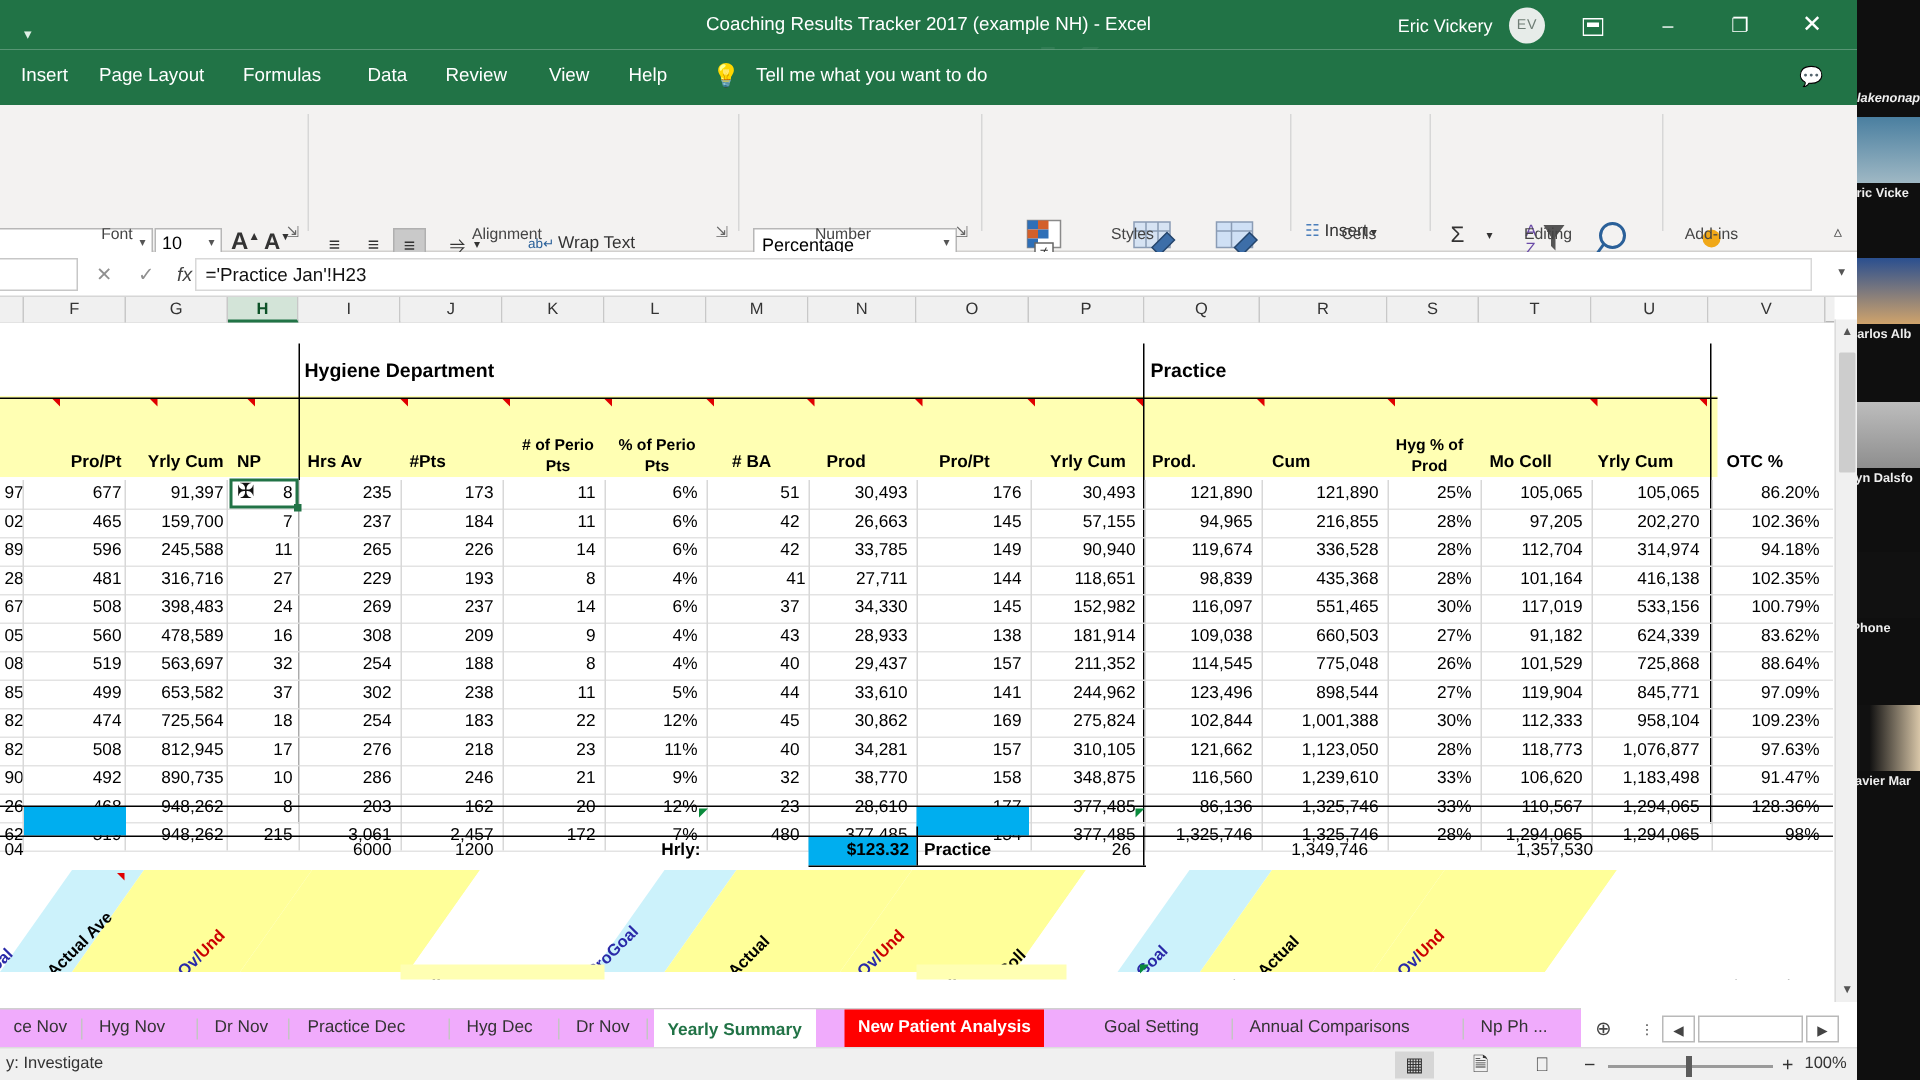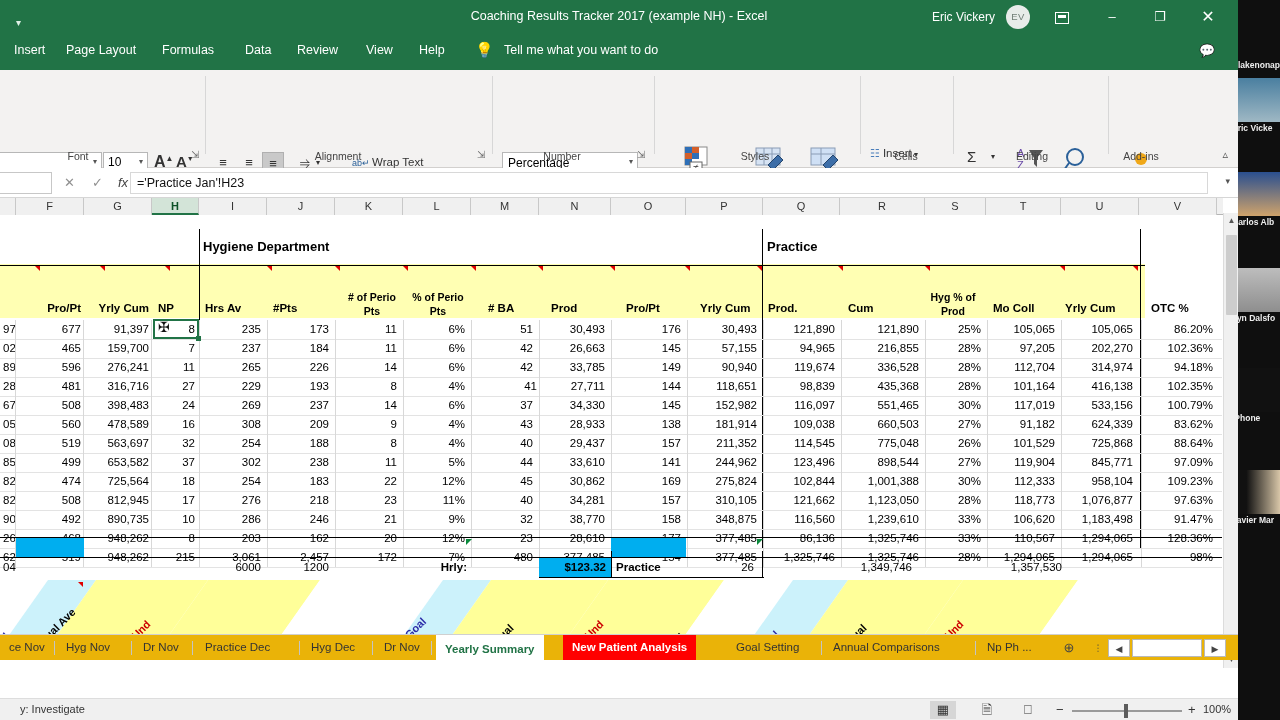--- a/index.html
+++ b/index.html
@@ -92,49 +92,49 @@
   
   .rotband { position:absolute; overflow:hidden; }
   .rotlabel { position:absolute; font-size:11px; font-weight:bold; transform:rotate(-45deg); transform-origin:left bottom; white-space:nowrap;}
 
   
   .vsb { position:absolute; right:0; top:213px; width:15px; height:455px; background:#f0f0f0; border-left:1px solid #dcdcdc;}
   .vsb .thumbbar { position:absolute; left:2px; top:22px; width:11px; height:80px; background:#cdcdcd; border-radius:1px;}
   .vsb .ar { position:absolute; left:0; width:15px; height:16px; text-align:center; line-height:16px; font-size:8px; color:#555;}
 
   
-  .tabbar { position:absolute; left:0; top:634px; width:1238px; height:26px; background:#eab308; border-top:1px solid #d0d0d0;}
+  .tabbar { position:absolute; left:0; top:672px; width:1054px; height:26px; background:#f0abfc; border-top:1px solid #d0d0d0;}
   .stab { position:absolute; top:0; height:25px; line-height:25px; font-size:11.5px; color:#333; padding:0 9px; white-space:nowrap;}
   .stab.active { font-weight:bold; color:#217346; background:#fff; border-top:2px solid #fff;}
   .stab.red { background:#ff0000; color:#fff; font-weight:bold; }
   .tabsep { position:absolute; top:6px; width:1px; height:14px; background:#c4c4c4;}
   .tabnav { position:absolute; top:4px; width:22px; height:18px; text-align:center; line-height:18px; font-size:9px; color:#444;}
   .tabfield { position:absolute; top:4px; width:70px; height:18px; background:#fff; border:1px solid #b9b9b9;}
 
   
   .status { position:absolute; left:0; top:698px; width:1238px; height:22px; background:#f0f0f0; border-top:1px solid #ddd; }
-  .st-text { position:absolute; left:4px; top:4px; font-size:11px; color:#333;margin-left:16px; }
+  .st-text { position:absolute; left:4px; top:4px; font-size:11px; color:#333; }
   .vwbtn { position:absolute; top:2px; width:26px; height:18px; text-align:center; line-height:18px; font-size:13px; color:#333;}
   .vwbtn.sel { background:#d6d6d6; }
   .zline { position:absolute; top:11px; height:2px; background:#9a9a9a; }
   .zthumb { position:absolute; top:5px; width:4px; height:14px; background:#5c5c5c;}
   .zpm { position:absolute; top:3px; font-size:13px; color:#333;}
   .zval { position:absolute; top:4px; font-size:11px; color:#333;}
 </style>
 </head>
 <body>
 
 <div id="app">
 
   <div class="bg-page"></div>
   <div class="bg-right">
 
     <div style="position:absolute;left:1232px;top:0;"></div>
   </div>
-  <div style="position:absolute;left:1238px;top:60px;width:42px;">
+  <div style="position:absolute;left:1238px;top:60px;width:42px;font-style:italic;">
     <div style="font-size:8.5px;color:#eee;font-weight:bold;white-space:nowrap;">lakenonap</div>
   </div>
   <div class="thumb" style="top:78px;">
     <div class="pic" style="background:linear-gradient(180deg,#4a7fa0,#9fb8c4);"></div>
     <div class="cap">Eric Vicke</div>
   </div>
   <div class="thumb" style="top:172px;">
     <div class="pic" style="background:linear-gradient(180deg,#2a4f8f,#cfa36b);"></div>
     <div class="cap">Carlos Alb</div>
   </div>
@@ -457,21 +457,21 @@
             <div class="cell r" style="left: 688px; top: 124px; width: 72px;">57,155</div>
             <div class="cell r" style="left: 764px; top: 124px; width: 74px;">94,965</div>
             <div class="cell r" style="left: 842px; top: 124px; width: 80px;">216,855</div>
             <div class="cell r" style="left: 926px; top: 124px; width: 58px;">28%</div>
             <div class="cell r" style="left: 988px; top: 124px; width: 70px;">97,205</div>
             <div class="cell r" style="left: 1062px; top: 124px; width: 74px;">202,270</div>
             <div class="cell r" style="left: 1142px; top: 124px; width: 74px;">102.36%</div>
             <div class="rowline" style="left: 0px; top: 143px; width: 1222px;"></div>
             <div class="cell r" style="left: 0px; top: 143px; width: 16px;">89</div>
             <div class="cell r" style="left: 16px; top: 143px; width: 68px;">596</div>
-            <div class="cell r" style="left: 84px; top: 143px; width: 68px;">276,241</div>
+            <div class="cell r" style="left: 84px; top: 143px; width: 68px;">245,588</div>
             <div class="cell r" style="left: 152px; top: 143px; width: 46px;">11</div>
             <div class="cell r" style="left: 200px; top: 143px; width: 64px;">265</div>
             <div class="cell r" style="left: 268px; top: 143px; width: 64px;">226</div>
             <div class="cell r" style="left: 336px; top: 143px; width: 64px;">14</div>
             <div class="cell r" style="left: 404px; top: 143px; width: 64px;">6%</div>
             <div class="cell r" style="left: 472px; top: 143px; width: 64px;">42</div>
             <div class="cell r" style="left: 540px; top: 143px; width: 68px;">33,785</div>
             <div class="cell r" style="left: 612px; top: 143px; width: 72px;">149</div>
             <div class="cell r" style="left: 688px; top: 143px; width: 72px;">90,940</div>
             <div class="cell r" style="left: 764px; top: 143px; width: 74px;">119,674</div>

